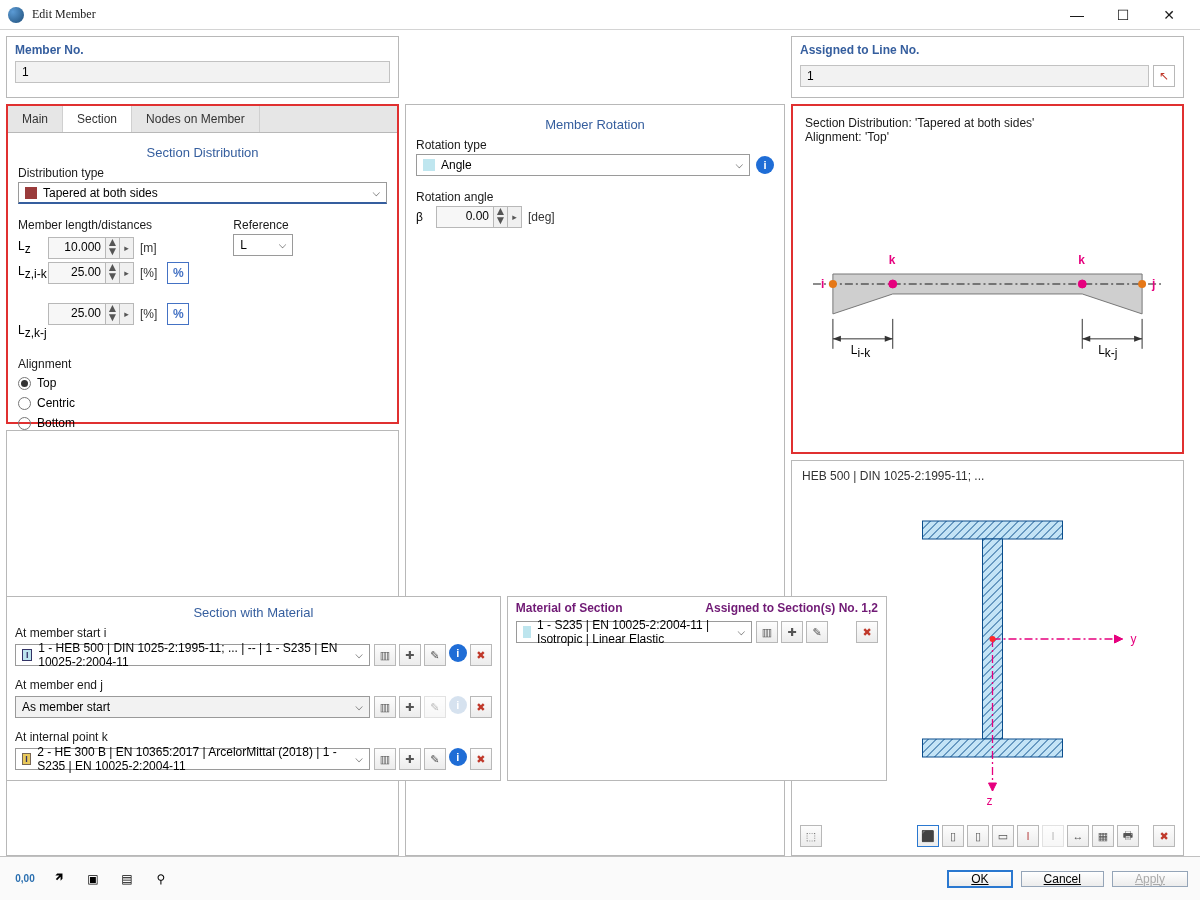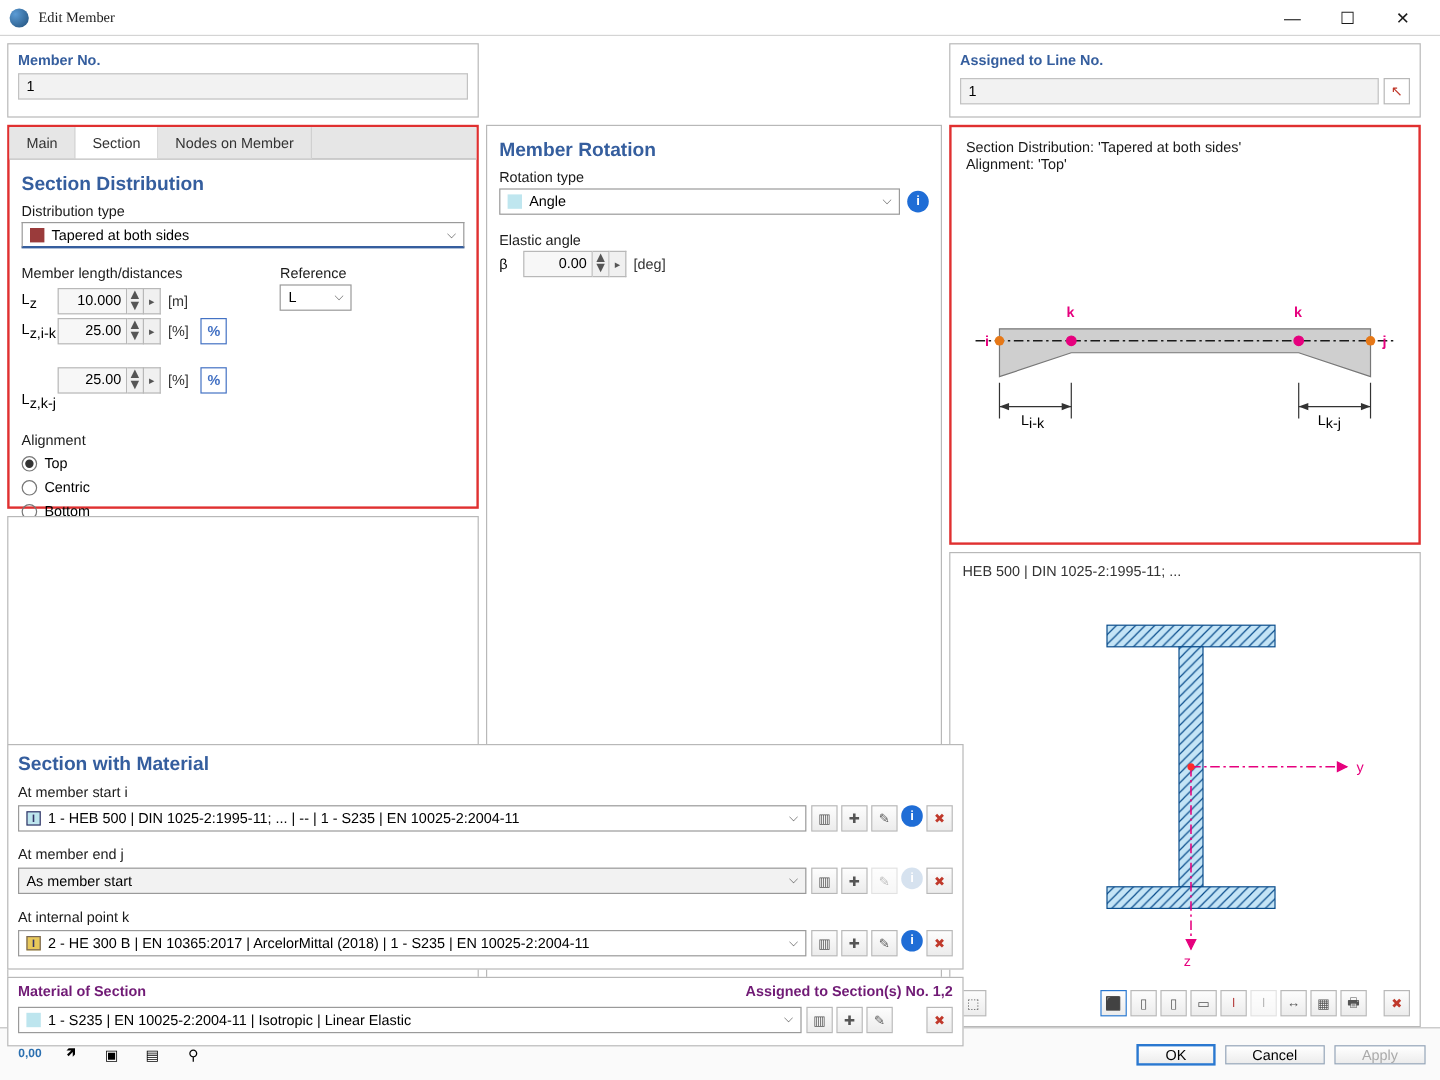--- a/index.html
+++ b/index.html
@@ -6,21 +6,21 @@
 body { margin: 0; background: #fff; }
 .window { width: 1200px; height: 900px; background: #fff; display: flex; flex-direction: column; position: relative; }
 .titlebar { height: 30px; background: #fff; border-bottom: 1px solid #d4d4d4; display: flex; align-items: center; padding: 0 8px; }
 .titlebar .app-icon { width: 16px; height: 16px; background: radial-gradient(circle at 30% 30%, #5b9bd5, #1f4e79); border-radius: 50%; margin-right: 8px; }
 .titlebar .title { flex: 1; color: #1a1a1a; font-family: Liberation Serif, serif; }
 .win-controls { display: flex; gap: 0; }
 .win-controls div { width: 46px; height: 30px; display: flex; align-items: center; justify-content: center; font-size: 14px; color: #1a1a1a; }
 .content { flex: 1; display: flex; gap: 6px; padding: 6px 6px 0 6px; background: #fff; overflow: hidden; }
 .panel { border: 1px solid #b8b8b8; background: #fff; position: relative; }
 .panel-header { color: #355E9E; font-weight: 600; padding: 6px 8px 4px; border-bottom: none; font-size: 12px; }
-.section-header { color: #355E9E; font-weight: 700; padding: 4px 0 4px; font-size: 16px; }
+.section-header { color: #355E9E; font-weight: 400; padding: 4px 0 4px; font-size: 13px; text-align: center; }
 .col-left { width: 393px; display: flex; flex-direction: column; gap: 6px; }
 .col-mid { width: 380px; display: flex; flex-direction: column; gap: 6px; }
 .col-right { width: 393px; display: flex; flex-direction: column; gap: 6px; }
 .member-no-panel { height: 62px; }
 .numinput { height: 22px; border: 1px solid #c2c2c2; background: #f2f2f2; padding: 2px 6px; display: flex; align-items: center; }
 .tabs-row { display: flex; background: #e6e6e6; border-bottom: 1px solid #b8b8b8; }
 .tab { padding: 6px 14px; color: #333; cursor: pointer; background: #e6e6e6; border-right: 1px solid #d0d0d0; }
 .tab.active { background: #fff; font-weight: 400; }
 .tabbody { padding: 8px 10px; }
 .dropdown { height: 22px; border: 1px solid #9a9a9a; background: #fff; display: flex; align-items: center; padding: 0 6px; position: relative; }
@@ -37,21 +37,21 @@
 .radio.sel::after { content: ""; width: 7px; height: 7px; border-radius: 50%; background: #333; }
 .redbox { border: 2px solid #E03030; }
 .field-label { color: #1a1a1a; padding: 2px 0; }
 .info-circle { width: 18px; height: 18px; border-radius: 50%; background: #1f6dd6; color: #fff; font-weight: bold; display: inline-flex; align-items: center; justify-content: center; font-size: 11px; margin-left: 6px; }
 .dropdown-wide { display: flex; align-items: center; }
 .icon-btn { width: 22px; height: 22px; border: 1px solid #b8b8b8; background: linear-gradient(#fdfdfd, #ececec); display: inline-flex; align-items: center; justify-content: center; font-size: 11px; color: #555; }
 .icon-row { display: flex; gap: 3px; margin-left: 4px; }
 .list-entry-row { display: flex; align-items: center; margin: 2px 0 10px; }
 .list-entry-row .dropdown { flex: 1; }
 .bottom-bar { height: 44px; border-top: 1px solid #c0c0c0; display: flex; align-items: center; padding: 0 12px; gap: 8px; background: #fafafa; }
-.btn { padding: 0 22px; border: 1px solid #95a5b8; background: linear-gradient(#fff, #ececec); cursor: pointer; }
+.btn { padding: 0 22px; border: 1px solid #95a5b8; background: linear-gradient(#fff, #ececec); cursor: pointer; text-decoration: underline; }
 .btn.primary { border: 2px solid #2a78d0; }
 .btn.disabled { color: #aaa; }
 .spacer { flex: 1; }
 .toolbar-icon { width: 26px; height: 26px; border: 1px solid transparent; display: inline-flex; align-items: center; justify-content: center; }
 .tool-set { display: flex; gap: 3px; }
 .preview-box { border: 1px solid #b8b8b8; flex: 1; position: relative; overflow: hidden; }
 .preview-text { position: absolute; left: 12px; top: 10px; color: #1a1a1a; }
 .section-info-row { display: flex; justify-content: space-between; color:#701a75; font-weight:600; padding: 4px 8px; }
 .pink { stroke: #e6007e; fill: #e6007e; }
 .grey-fill { fill: #cfcfcf; stroke: #777; }
@@ -182,21 +182,21 @@
           <div class="section-header">Member Rotation</div>
           <div class="field-label">Rotation type</div>
           <div class="dropdown-wide">
             <div class="dropdown" style="flex:1;">
               <span class="swatch" style="background:#bfe6ef;"></span>
               <span>Angle</span>
               <span class="chev">⌵</span>
             </div>
             <span class="info-circle">i</span>
           </div>
-          <div class="field-label" style="margin-top:12px;">Elastic angle</div>
+          <div class="field-label" style="margin-top:12px;">Rotation angle</div>
           <div style="display:flex; align-items:center;">
             <span style="width:20px;">β</span>
             <div class="spin">
               <div class="val" style="width:58px;">0.00</div>
               <div class="ctrl">
                   <span>▲</span>
                   <span>▼</span>
                 </div>
               <div class="arrow">▸</div>
             </div>
@@ -290,21 +290,21 @@
           <span class="icon-btn">↔</span>
           <span class="icon-btn">▦</span>
           <span class="icon-btn">🖶</span>
           <span style="width:8px;"></span>
           <span class="icon-btn" style="color:#c0392b;">✖</span>
         </div>
       </div>
     </div>
   </div>
 
-  <div style="position:absolute; left:6px; top:620px; width:797px; display:flex; flex-direction:column; gap:6px;">
+  <div style="position:absolute; left:6px; top:596px; width:881px; display:flex; flex-direction:row; gap:6px;">
     <div class="panel">
       <div class="panel-inner">
         <div class="section-header">Section with Material</div>
         <div class="field-label">At member start i</div>
         <div class="list-entry-row">
           <div class="dropdown">
             <span class="swatch" style="background:#bde5ee;border:1px solid #336;color:#336;font-weight:bold;font-size:9px;text-align:center;">I</span>
             <span>1 - HEB 500 | DIN 1025-2:1995-11; ... | -- | 1 - S235 | EN 10025-2:2004-11</span>
             <span class="chev">⌵</span>
           </div>

